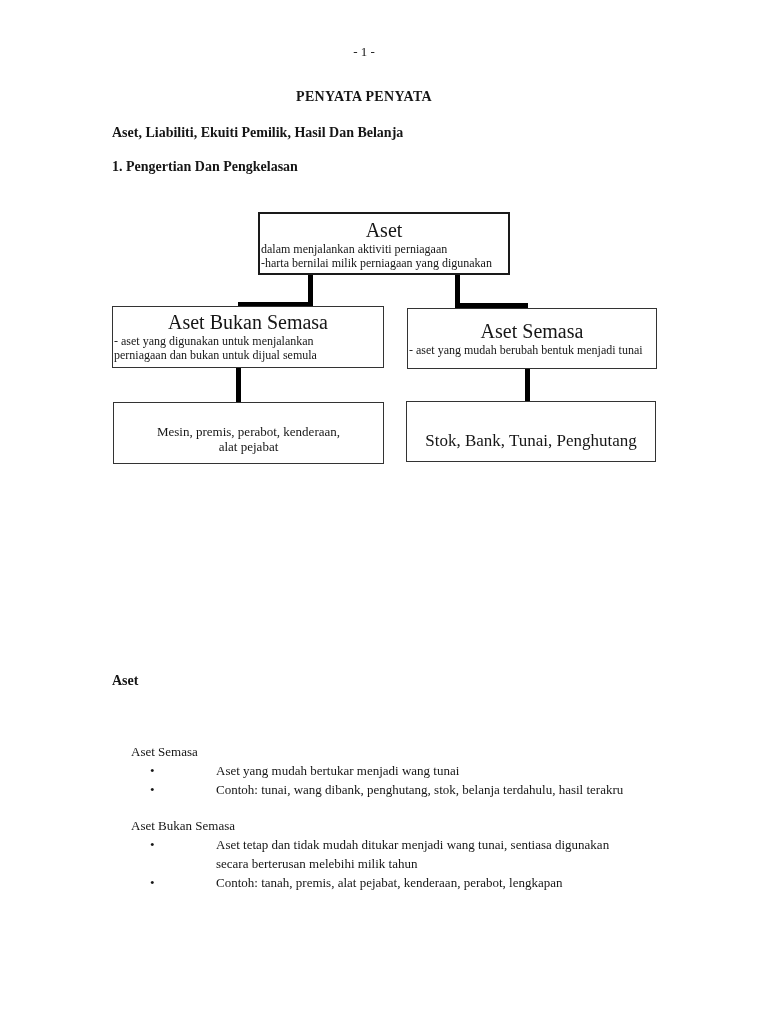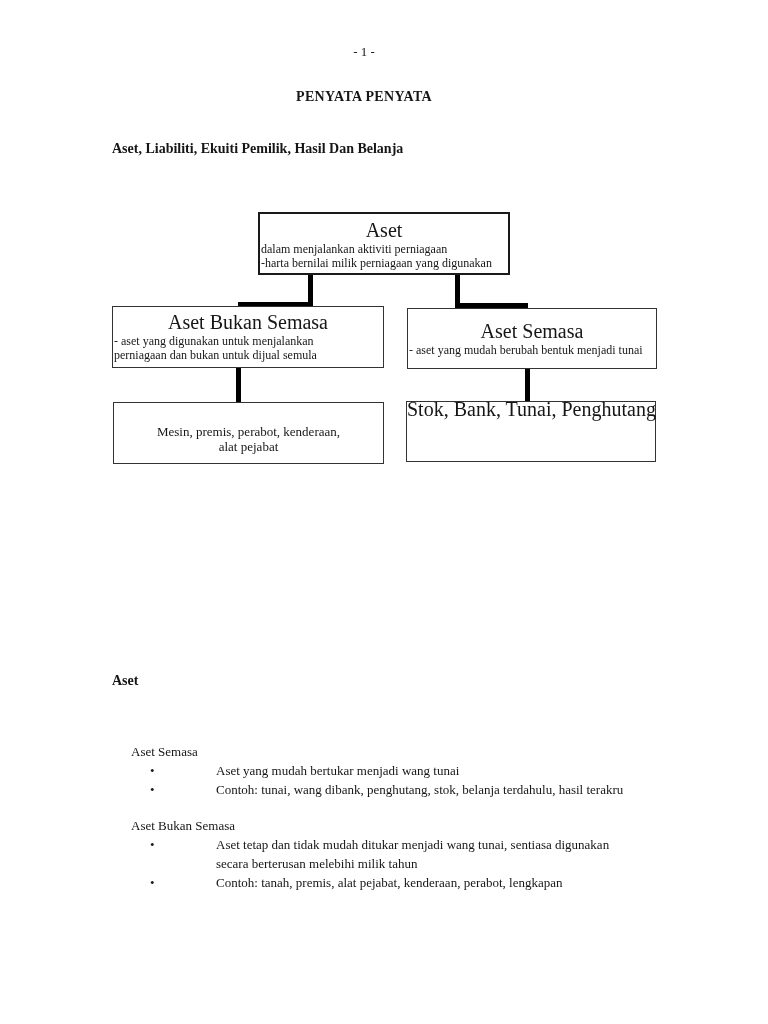--- a/index.html
+++ b/index.html
@@ -31,21 +31,21 @@
   }
   .doc-title {
     top: 88px;
     font-size: 14px;
     font-weight: bold;
     line-height: 18px;
     letter-spacing: 0.3px;
   }
   .doc-subtitle {
     left: 112px;
-    top: 140px;
+    top: 124px;
     font-size: 14px;
     font-weight: bold;
     line-height: 18px;
   }
   .section-heading {
     left: 112px;
     top: 158px;
     font-size: 14px;
     font-weight: bold;
     line-height: 18px;
@@ -70,21 +70,21 @@
     white-space: nowrap;
     margin-left: 1px;
   }
   .box-root   { left: 258px; top: 212px; width: 252px; height: 63px; border: 2px solid #1a1a1a; }
   .box-root .dbox-title { margin-top: 4px; }
   .box-left   { left: 112px; top: 306px; width: 272px; height: 62px; }
   .box-left .dbox-title { margin-top: 3px; }
   .box-right  { left: 407px; top: 308px; width: 250px; height: 61px; }
   .box-right .dbox-title { margin-top: 10px; }
   .box-leaf-left  { left: 113px; top: 402px; width: 271px; height: 62px; padding-top: 21px; text-align: center; font-size: 13px; line-height: 15px; }
-  .box-leaf-right { left: 406px; top: 401px; width: 250px; height: 61px; text-align: center; font-size: 20px; line-height: 15px; }
+  .box-leaf-right { left: 406px; top: 401px; width: 250px; height: 61px; padding-top: 31px; text-align: center; font-size: 17px; line-height: 15px; }
   .leaf-line { display: block; white-space: nowrap; }
 
   .connector {
     position: absolute;
     background: #000000;
   }
   .conn-left-v  { left: 308px; top: 275px; width: 5px; height: 32px; }
   .conn-left-h  { left: 238px; top: 302px; width: 75px; height: 5px; }
   .conn-right-v { left: 455px; top: 275px; width: 5px; height: 33px; }
   .conn-right-h { left: 455px; top: 303px; width: 73px; height: 5px; }
@@ -121,20 +121,21 @@
   .bullet-line { display: block; white-space: nowrap; margin-left: 46px; }
 </style>
 </head>
 <body>
 
 <div class="page">
 
   <div class="abs centerline page-number">- 1 -</div>
   <div class="abs centerline doc-title">PENYATA PENYATA</div>
   <div class="abs doc-subtitle">Aset, Liabiliti, Ekuiti Pemilik, Hasil Dan Belanja</div>
+  <div class="abs section-heading">1. Pengertian Dan Pengkelasan</div>
 
   <div>
 
     <div class="dbox box-root">
       <div class="dbox-title">Aset</div>
       <div class="dbox-line">dalam menjalankan aktiviti perniagaan</div>
       <div class="dbox-line">-harta bernilai milik perniagaan yang digunakan</div>
     </div>
 
     <div class="connector conn-left-v"></div>

